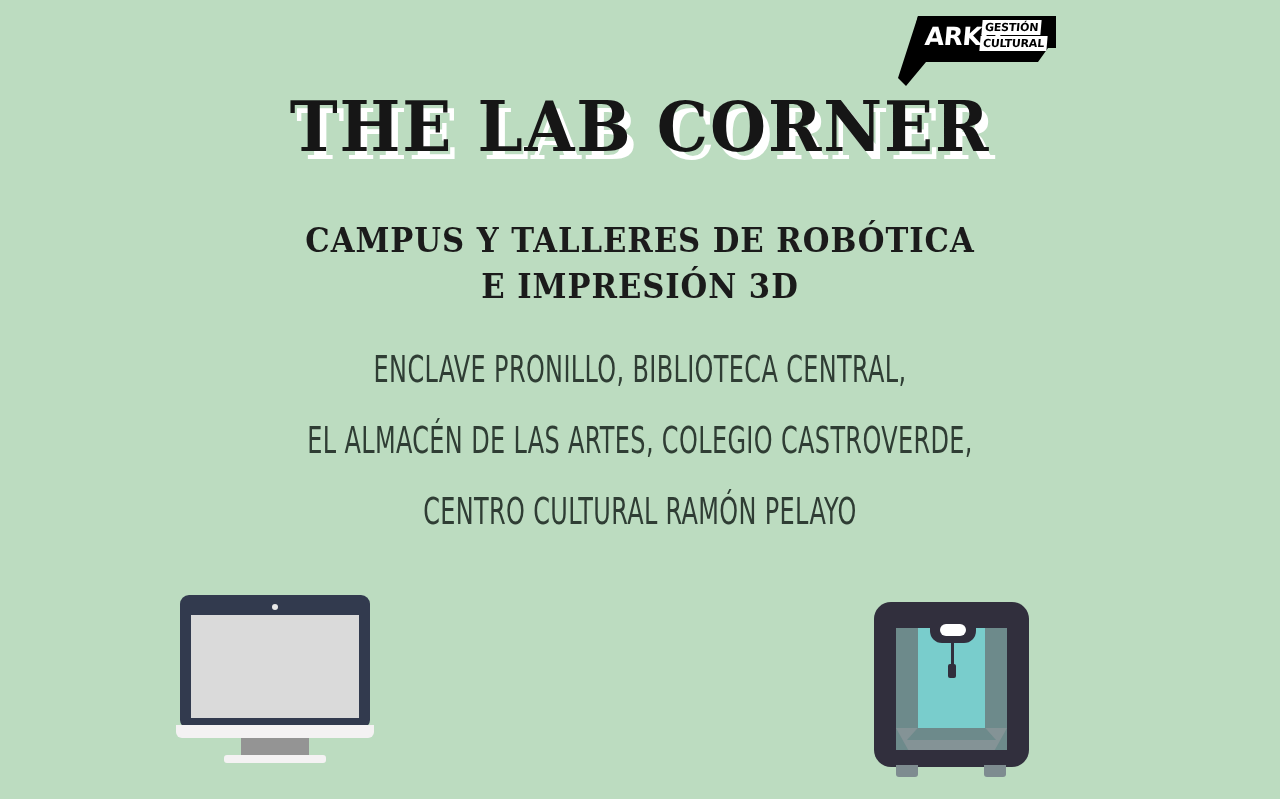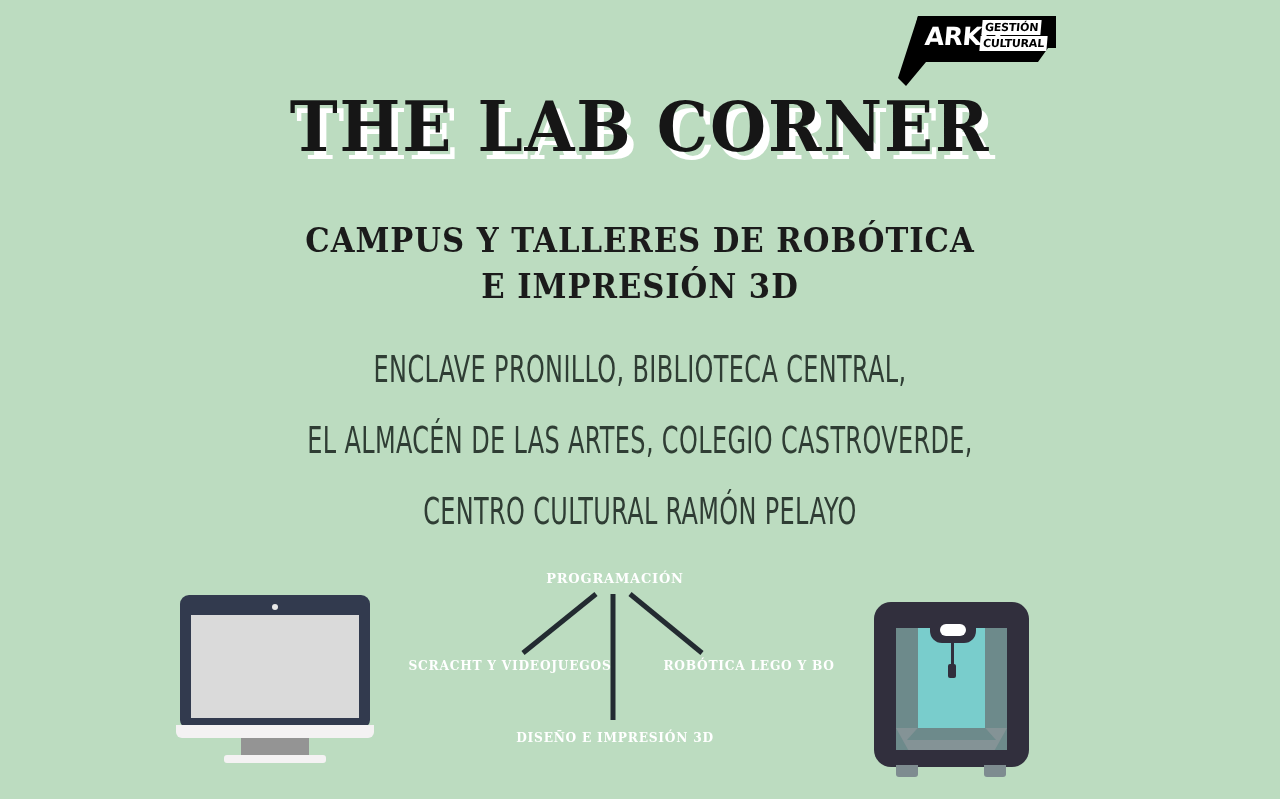--- a/index.html
+++ b/index.html
@@ -349,31 +349,20 @@
   <div id="monitor">
     <div id="monitor-bezel">
       <div id="monitor-camera"></div>
       <div id="monitor-screen"></div>
     </div>
     <div id="monitor-chin"></div>
     <div id="monitor-neck"></div>
     <div id="monitor-foot"></div>
   </div>
 
-  <div id="diagram">
-    <svg id="diagram-lines" viewBox="0 0 470 205">
-      <line x1="216" y1="34" x2="143" y2="93" stroke="#232b31" stroke-width="5"></line>
-      <line x1="233" y1="34" x2="233" y2="160" stroke="#232b31" stroke-width="5"></line>
-      <line x1="250" y1="34" x2="322" y2="93" stroke="#232b31" stroke-width="5"></line>
-    </svg>
-    <div class="diagram-label" id="label-programacion">PROGRAMACIÓN</div>
-    <div class="diagram-label" id="label-scracht">SCRACHT Y VIDEOJUEGOS</div>
-    <div class="diagram-label" id="label-robotica">ROBÓTICA LEGO Y BO</div>
-    <div class="diagram-label" id="label-diseno">DISEÑO E IMPRESIÓN 3D</div>
-  </div>
 
   <div id="printer">
     <div id="printer-body"></div>
     <div id="printer-chamber"></div>
     <div id="printer-inner"></div>
     <div id="printer-floor"></div>
     <div id="printer-floor-inner"></div>
     <div id="printer-head-hump"></div>
     <div id="printer-head-pill"></div>
     <div id="printer-rod"></div>

